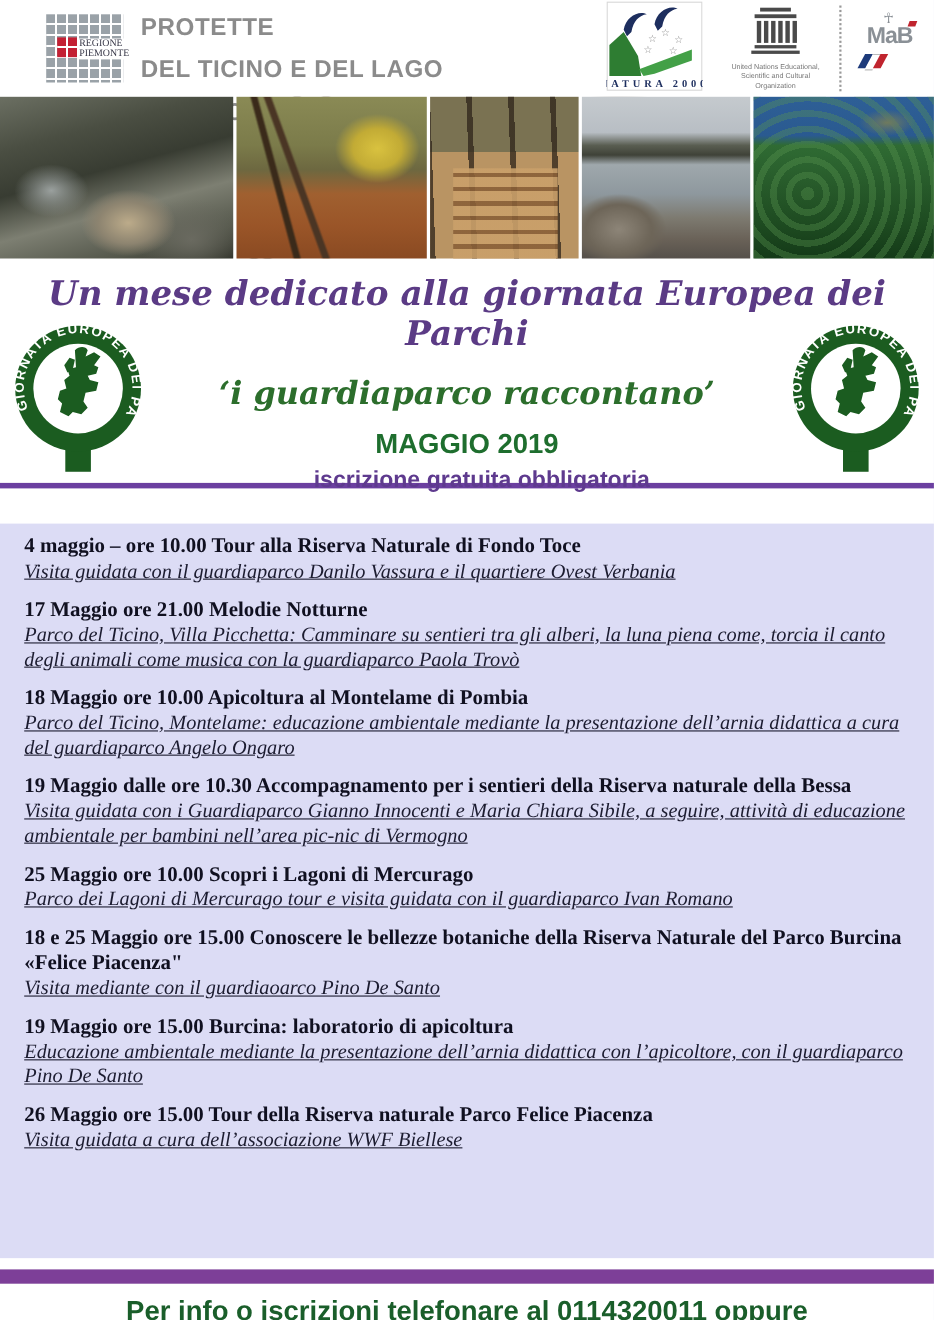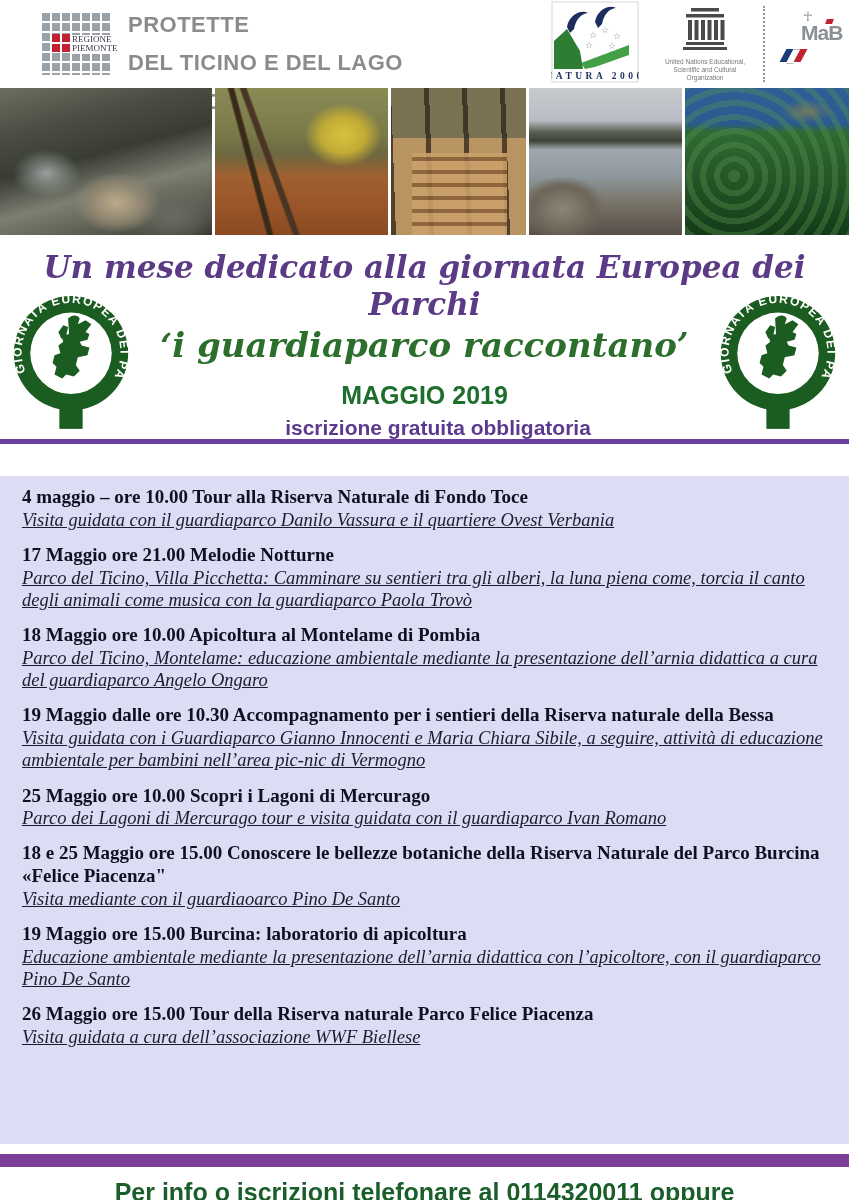--- a/index.html
+++ b/index.html
@@ -22,21 +22,21 @@
   .rp-label{position:absolute;left:29px;top:22px;width:44px;
     font-family:"Liberation Serif", serif;font-size:9px;line-height:1.05;
     color:#3a3a4a;background:#fff;padding:0 1px;}
   .org-title{flex:1;color:#8b8b8b;font-weight:bold;font-size:22px;
     letter-spacing:.5px;line-height:1.75;}
   .natura{flex:0 0 auto;}
   .unesco{flex:0 0 auto;text-align:center;border-right:2px dotted #999;padding:0 12px 0 4px;}
   .unesco-caption{font-size:6.5px;color:#777;width:92px;margin-top:2px;line-height:1.25;}
   .mab{flex:0 0 auto;position:relative;width:54px;height:66px;margin-right:8px;}
   .mab-ankh{position:absolute;left:22px;top:-2px;font-size:13px;color:#8a9096;}
-  .mab-text{position:absolute;left:20px;top:10px;font-size:21px;font-weight:bold;
+  .mab-text{position:absolute;left:7px;top:10px;font-size:21px;font-weight:bold;
     color:#8a9096;letter-spacing:-1px;}
   .mab-flag{position:absolute;left:2px;top:38px;display:flex;}
   .mab-flag span{width:7px;height:13px;transform:skewX(-28deg);display:block;}
   .mab-flag .b{background:#1d3a7a;}
   .mab-flag .w{background:#fff;border-top:1px solid #bbb;border-bottom:1px solid #bbb;}
   .mab-flag .r{background:#c0242e;}
   .mab-tick{position:absolute;right:2px;top:8px;width:7px;height:5px;background:#c0242e;transform:skewX(-20deg);}
   
   .photos{display:flex;height:147px;gap:3px;}
   .photo{height:100%;}
@@ -61,21 +61,21 @@
     linear-gradient(180deg,#c5cace 0%,#b8bec4 22%,#5a5e52 30%,#3f4238 36%,#9fa8ac 42%,#8e989e 60%,#7d7a70 75%,#6a6258 88%,#55504a 100%);}
   .photo5{flex:17;background:
     radial-gradient(ellipse 34px 16px at 74% 16%, #6f7a5e 0%, rgba(0,0,0,0) 75%),
     repeating-radial-gradient(circle at 30% 60%, rgba(90,150,80,.35) 0 6px, rgba(0,0,0,0) 6px 14px),
     linear-gradient(180deg,#2e5f96 0%,#2a5a90 24%,#2f6b33 30%,#275a2a 55%,#1d4a20 80%,#143a18 100%);}
   
   .titleblock{position:relative;padding-top:14px;text-align:center;height:182px;}
   .t-line1{font-family:"DejaVu Serif", serif;font-style:italic;font-weight:bold;
     font-size:31px;color:#5b3b85;line-height:1.2;}
   .t-line2{font-family:"DejaVu Serif", serif;font-style:italic;font-weight:bold;
-    font-size:34px;color:#2c6e2c;line-height:1.2;margin-top:2px;}
+    font-size:29px;color:#2c6e2c;line-height:1.2;margin-top:17px;}
   .t-month{font-size:25px;font-weight:bold;color:#1e6e2e;margin-top:15px;}
   .t-note{font-size:21px;font-weight:bold;color:#5e3a8e;margin-top:6px;margin-left:27px;}
   .badge{position:absolute;top:58px;width:126px;height:138px;}
   .badge-left{left:8px;}
   .badge-right{right:8px;}
   
   .top-rule{height:5px;background:#6b3fa0;margin-top:8px;}
   .events{background:#dcdcf5;padding:10px 22px 12px;box-sizing:border-box;min-height:668px;margin-top:32px;}
   .event{margin-bottom:13px;}
   .event-title{font-family:"Liberation Serif", serif;font-weight:bold;font-size:19px;

